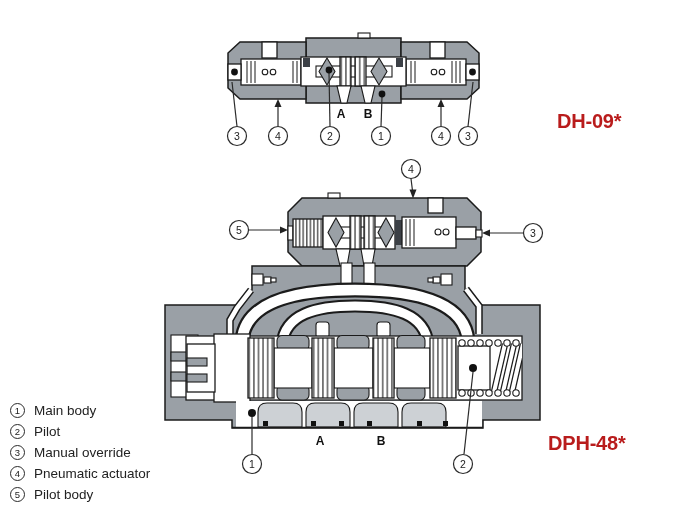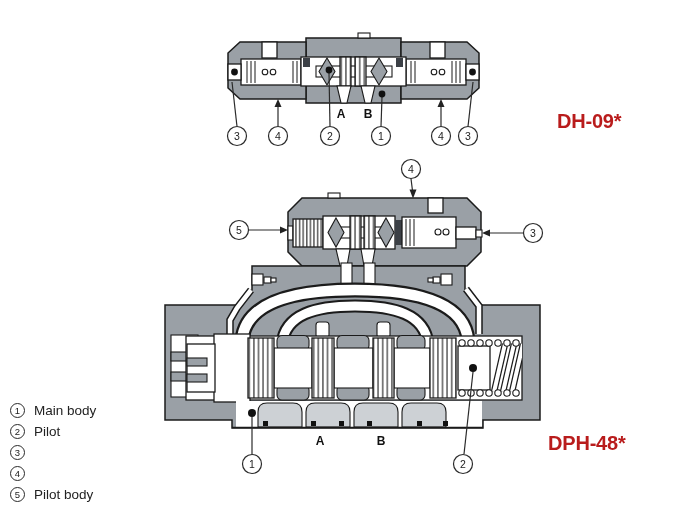--- a/index.html
+++ b/index.html
@@ -340,23 +340,25 @@
   <div class="legend-row">
     <span class="legend-circ">1</span>
     <span class="legend-label">Main body</span>
   </div>
   <div class="legend-row">
     <span class="legend-circ">2</span>
     <span class="legend-label">Pilot</span>
   </div>
   <div class="legend-row">
     <span class="legend-circ">3</span>
+    <span class="legend-label">Manual override</span>
   </div>
   <div class="legend-row">
     <span class="legend-circ">4</span>
+    <span class="legend-label">Pneumatic actuator</span>
   </div>
   <div class="legend-row">
     <span class="legend-circ">5</span>
     <span class="legend-label">Pilot body</span>
   </div>
 </div>
 
 </div>
 
 </body></html>

